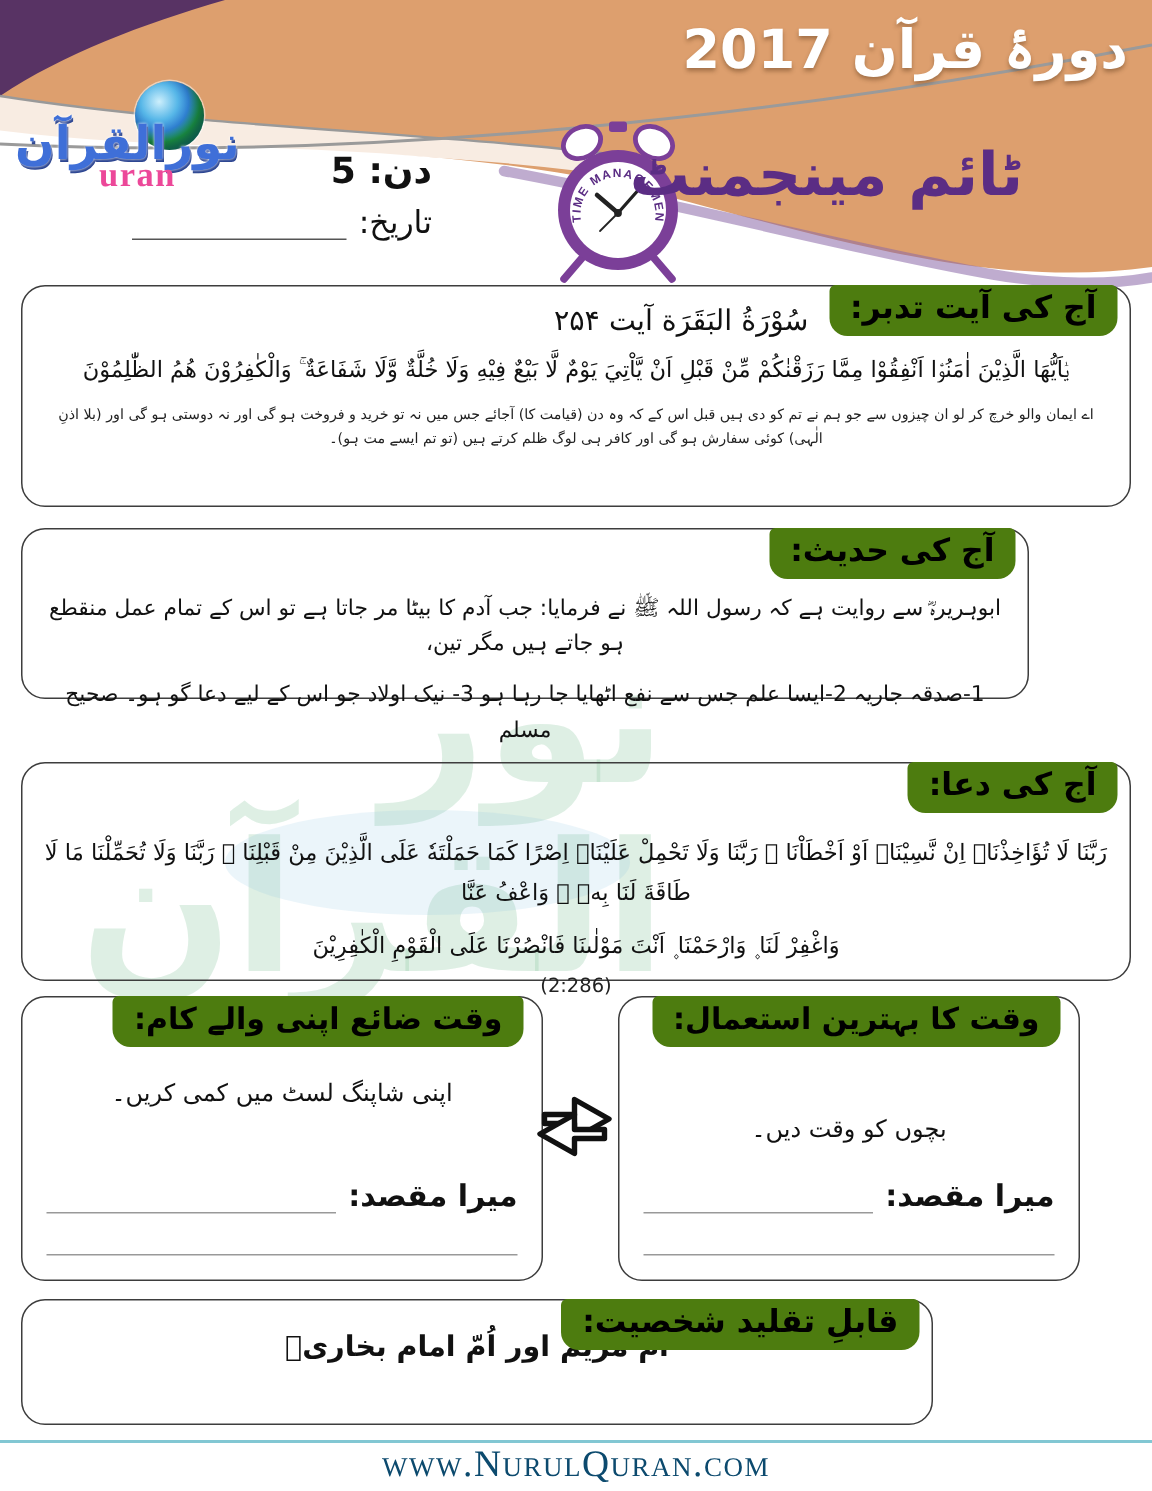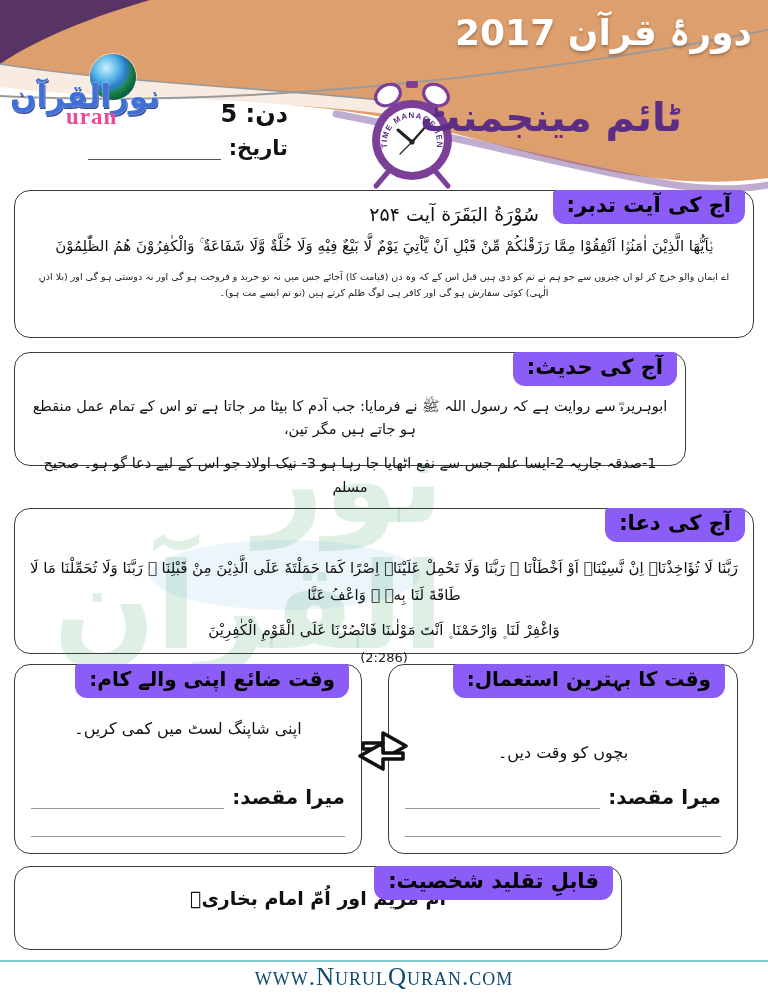--- a/index.html
+++ b/index.html
@@ -26,21 +26,21 @@
     font-size:31px; font-weight:bold; color:#3f6fd8;
     text-shadow:0 0 2px #fff, 1px 2px 0 #27418f;
   }
   .logo-latin {
     position:absolute; left:56px; top:50px;
     font-family:"Liberation Serif", serif; font-size:23px; font-weight:bold;
     color:#ec4899; letter-spacing:1px;
   }
   .daydate { position:absolute; left:88px; top:100px; width:200px; z-index:3; direction:rtl; }
   .day-row { font-size:24px; font-weight:bold; white-space:nowrap; }
-  .date-row { display:flex; align-items:flex-end; gap:8px; margin-top:8px; font-size:21px; font-weight:bold;justify-content:center; }
+  .date-row { display:flex; align-items:flex-end; gap:8px; margin-top:8px; font-size:21px; font-weight:normal;justify-content:center; }
   .blank-underline { flex:1; border-bottom:1.6px solid #555; height:18px; }
   .clock { position:absolute; left:364px; top:78px; z-index:3; }
   .banner-heading {
     position:absolute; left:438px; top:94px; width:244px; z-index:3;
     direction:rtl; text-align:right; font-size:40px; font-weight:bold;
     color:#5b2d84; white-space:nowrap;
   }
   
   .watermark {
     position:absolute; left:104px; top:418px; width:340px; z-index:0;
@@ -51,38 +51,38 @@
     position:absolute; left:150px; top:540px; width:270px; height:70px; z-index:0;
     background:rgba(128,190,222,.16); border-radius:50%;
   }
   
   .box {
     position:absolute; z-index:2; box-sizing:border-box;
     border:1.6px solid #3d3d3d; border-radius:16px; background:transparent;
   }
   .tab {
     position:absolute; top:-1px; right:8px; z-index:3;
-    background:#8b5cf6; color:#000;
+    background:#4d7c0f; color:#000;
     border-radius:4px 4px 12px 12px;
     padding:3px 14px 7px; font-size:21px; font-weight:bold;
     direction:rtl; white-space:nowrap;
   }
   .box1 { top:190px; left:14px; width:740px; height:148px; padding:42px 14px 6px; }
   .ayat-ref { position:absolute; top:12px; right:214px; direction:rtl; font-size:19px; white-space:nowrap; }
   .arabic-verse { direction:rtl; text-align:center; font-size:15px; line-height:1.8; }
   .urdu-trans { direction:rtl; text-align:center; font-size:9.5px; color:#222; margin-top:9px; line-height:1.7; }
   .box2 { top:352px; left:14px; width:672px; height:114px; padding:42px 16px 6px; }
   .hadith-line { direction:rtl; text-align:center; font-size:14.5px; line-height:1.6; }
   .hadith-line + .hadith-line { margin-top:11px; }
   .box3 { top:508px; left:14px; width:740px; height:146px; padding:46px 14px 6px; }
   .dua-line { direction:rtl; text-align:center; font-size:15px; line-height:1.8; }
   .dua-line + .dua-line { margin-top:8px; }
   .dua-ref { text-align:center; font-size:13px; margin-top:6px; color:#222; }
   .box4l { top:664px; left:14px;  width:348px; height:190px; padding:54px 14px 6px; }
-  .box4r { top:664px; left:388px; width:350px; height:190px; padding:78px 14px 6px; }
+  .box4r { top:664px; left:412px; width:308px; height:190px; padding:78px 14px 6px; }
   .box4l .tab, .box4r .tab { right:12px; font-size:20px; }
   .box-body { direction:rtl; text-align:center; font-size:16px; }
   .goal-row {
     position:absolute; left:16px; right:16px; bottom:44px;
     display:flex; direction:rtl; align-items:flex-end; gap:8px;
     font-size:20px; font-weight:bold;
   }
   .goal-row .blank-line { flex:1; border-bottom:1.2px solid #999; height:14px; }
   .bottom-line { position:absolute; left:16px; right:16px; bottom:16px; border-bottom:1.2px solid #999; }
   .exchange { position:absolute; left:354px; top:718px; z-index:3; }

